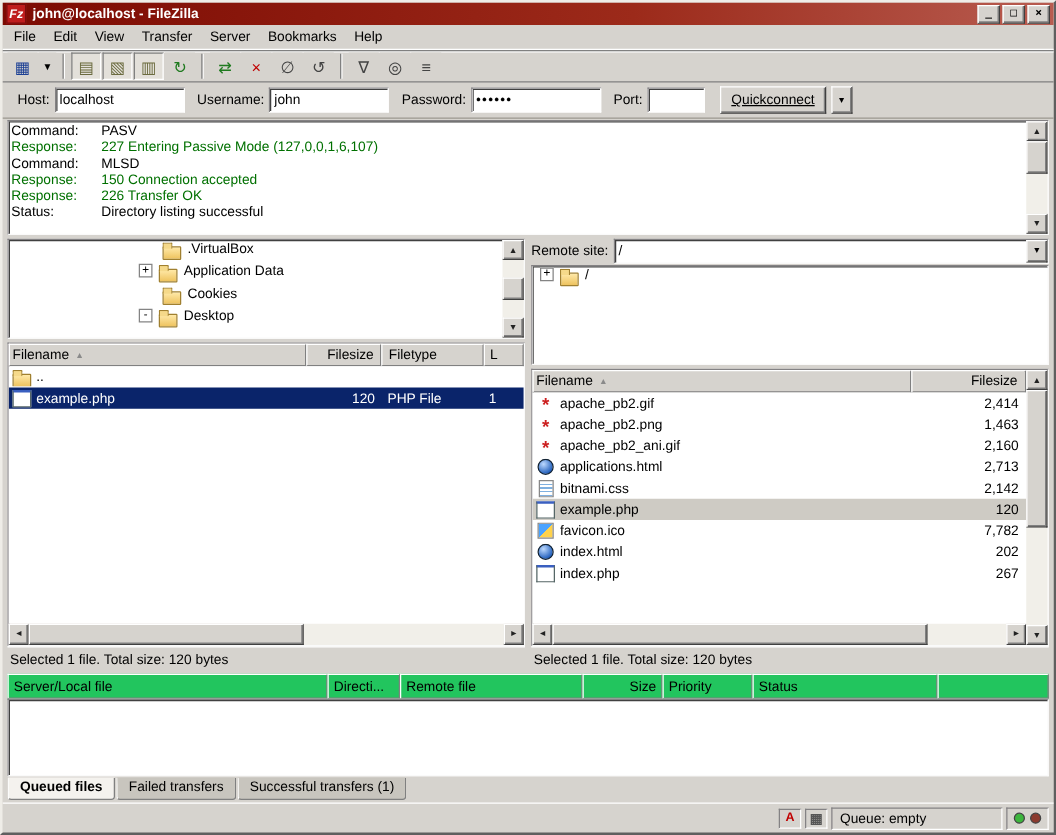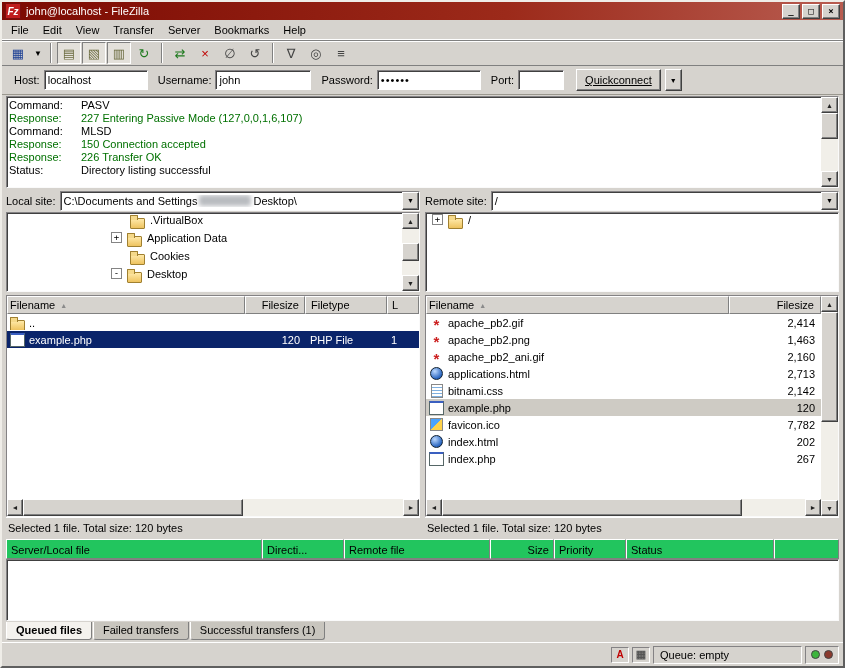--- a/index.html
+++ b/index.html
@@ -8,21 +8,21 @@
     width:845px;height:668px;background:#d6d3ce;
     border:2px solid;border-color:#efede8 #5f5f5f #5f5f5f #efede8;
     display:flex;flex-direction:column;overflow:hidden;
     font-size:11px;color:#000;
   }
   
   .titlebar{height:18px;background:linear-gradient(90deg,#7c0a02 0%,#9c2a1a 60%,#b85c50 100%);
     display:flex;align-items:center;padding:0 3px;flex:none;}
   .app-icon{width:16px;height:16px;background:#bf1d1d;border:1px solid #7a0d0d;color:#fff;
     font-weight:bold;font-size:10px;display:flex;align-items:center;justify-content:center;font-style:italic;}
-  .title-text{color:#fff;font-weight:normal;font-size:11px;margin-left:5px;flex:1;white-space:nowrap;overflow:hidden;}
+  .title-text{color:#fff;font-weight:bold;font-size:11px;margin-left:5px;flex:1;white-space:nowrap;overflow:hidden;}
   .winbtns{display:flex;gap:2px;}
   .winbtn{width:18px;height:15px;background:#d6d3ce;border:1px solid;border-color:#fff #404040 #404040 #fff;
     box-shadow:inset -1px -1px 0 #808080;font-size:9px;line-height:10px;font-weight:bold;
     font-family:"DejaVu Sans Mono",monospace;cursor:default;}
   
   .menubar{height:20px;display:flex;align-items:center;padding:0 2px;border-bottom:1px solid #fff;flex:none;}
   .menu-item{padding:3px 7px;cursor:default;}
   
   .toolbar{height:26px;display:flex;align-items:center;padding:0 4px;gap:1px;
     border-top:1px solid #808080;border-bottom:1px solid #808080;box-shadow:0 1px 0 #fff inset;flex:none;}
@@ -109,35 +109,35 @@
   .fi-html::before{content:"";width:11px;height:11px;border-radius:50%;
     background:radial-gradient(circle at 35% 30%,#bcd9ff,#2a66c0 70%,#173c77);border:1px solid #123;}
   .fi-css::before{content:"";width:10px;height:12px;background:
     repeating-linear-gradient(#fff 0 2px,#7fb0e0 2px 3px);border:1px solid #888;}
   .fi-php::before{content:"";width:13px;height:11px;background:#fff;border:1px solid #566;border-top:3px solid #3a5fc0;}
   .fi-ico::before{content:"";width:11px;height:11px;background:linear-gradient(135deg,#4aa3ff 50%,#ffd24a 50%);border:1px solid #888;}
   
   .statusline{height:20px;display:flex;align-items:center;padding:0 2px;flex:none;border-top:1px solid #fff;}
   
   .queueheader{height:20px;display:flex;flex:none;margin:2px 4px 0 4px;background:#22c55e;cursor:default;}
-  .q0{width:256px;} .q1{width:82px;} .q2{width:146px;} .q3{width:64px;justify-content:flex-end;} .q4{width:72px;} .q5{width:148px;} .qf{flex:1;}
+  .q0{width:256px;} .q1{width:58px;} .q2{width:146px;} .q3{width:64px;justify-content:flex-end;} .q4{width:72px;} .q5{width:148px;} .qf{flex:1;}
   .queuebody{height:62px;margin:0 4px;flex:none;}
   .tabstrip{height:20px;display:flex;align-items:flex-start;gap:1px;margin:1px 4px 0 4px;flex:none;}
   .tab{height:18px;padding:2px 9px;background:#c8c5be;border:1px solid;border-color:#fff #808080 #808080 #fff;
     border-top:none;border-radius:0 0 3px 3px;cursor:default;white-space:nowrap;}
   .tab.active{background:#f4f2ee;font-weight:bold;}
   
   .statusbar{height:24px;display:flex;align-items:center;gap:3px;padding:2px 4px;flex:none;border-top:1px solid #fff;}
   .sb-spacer{flex:1;}
   .sb-ind{width:18px;height:16px;display:flex;align-items:center;justify-content:center;
     border:1px solid;border-color:#848284 #fff #fff #848284;font-size:10px;font-weight:bold;}
   .ind-a{color:#c00000;} .ind-k{color:#555;font-size:11px;}
   .sb-box{height:18px;display:flex;align-items:center;padding:0 6px;border:1px solid;
     border-color:#848284 #fff #fff #848284;}
-  .queuebox{width:149px;}
+  .queuebox{width:137px;}
   .ledbox{gap:4px;padding:0 5px;}
   .led{width:9px;height:9px;border-radius:50%;border:1px solid #444;}
 </style>
 </head>
 <body>
 
 <div class="window">
 
   <div class="titlebar">
     <span class="app-icon">Fz</span>
@@ -251,31 +251,20 @@
       <div class="sb-track">
           <div class="sb-thumb" style="left:0;right:0;top:0;height:26px;"></div>
         </div>
       <div class="sbb">▼</div>
     </div>
   </div>
 
   <div class="panes">
 
     <div class="side local">
-      <div class="sitebar">
-        <span class="site-label">Local site:</span>
-        <div class="combo">
-          <span class="combo-text">
-              <span>C:\Documents and Settings</span>
-              <span class="blur-redact"></span>
-              <span>Desktop\</span>
-            </span>
-          <span class="combo-btn">▼</span>
-        </div>
-      </div>
       <div class="treewrap sunken">
         <div class="tree">
           <div class="tree-row ind-plain">
               <span class="fi fi-folder"></span>
               <span>.VirtualBox</span>
             </div>
           <div class="tree-row ind-exp">
               <span class="exp">+</span>
               <span class="fi fi-folder"></span>
               <span>Application Data</span>

